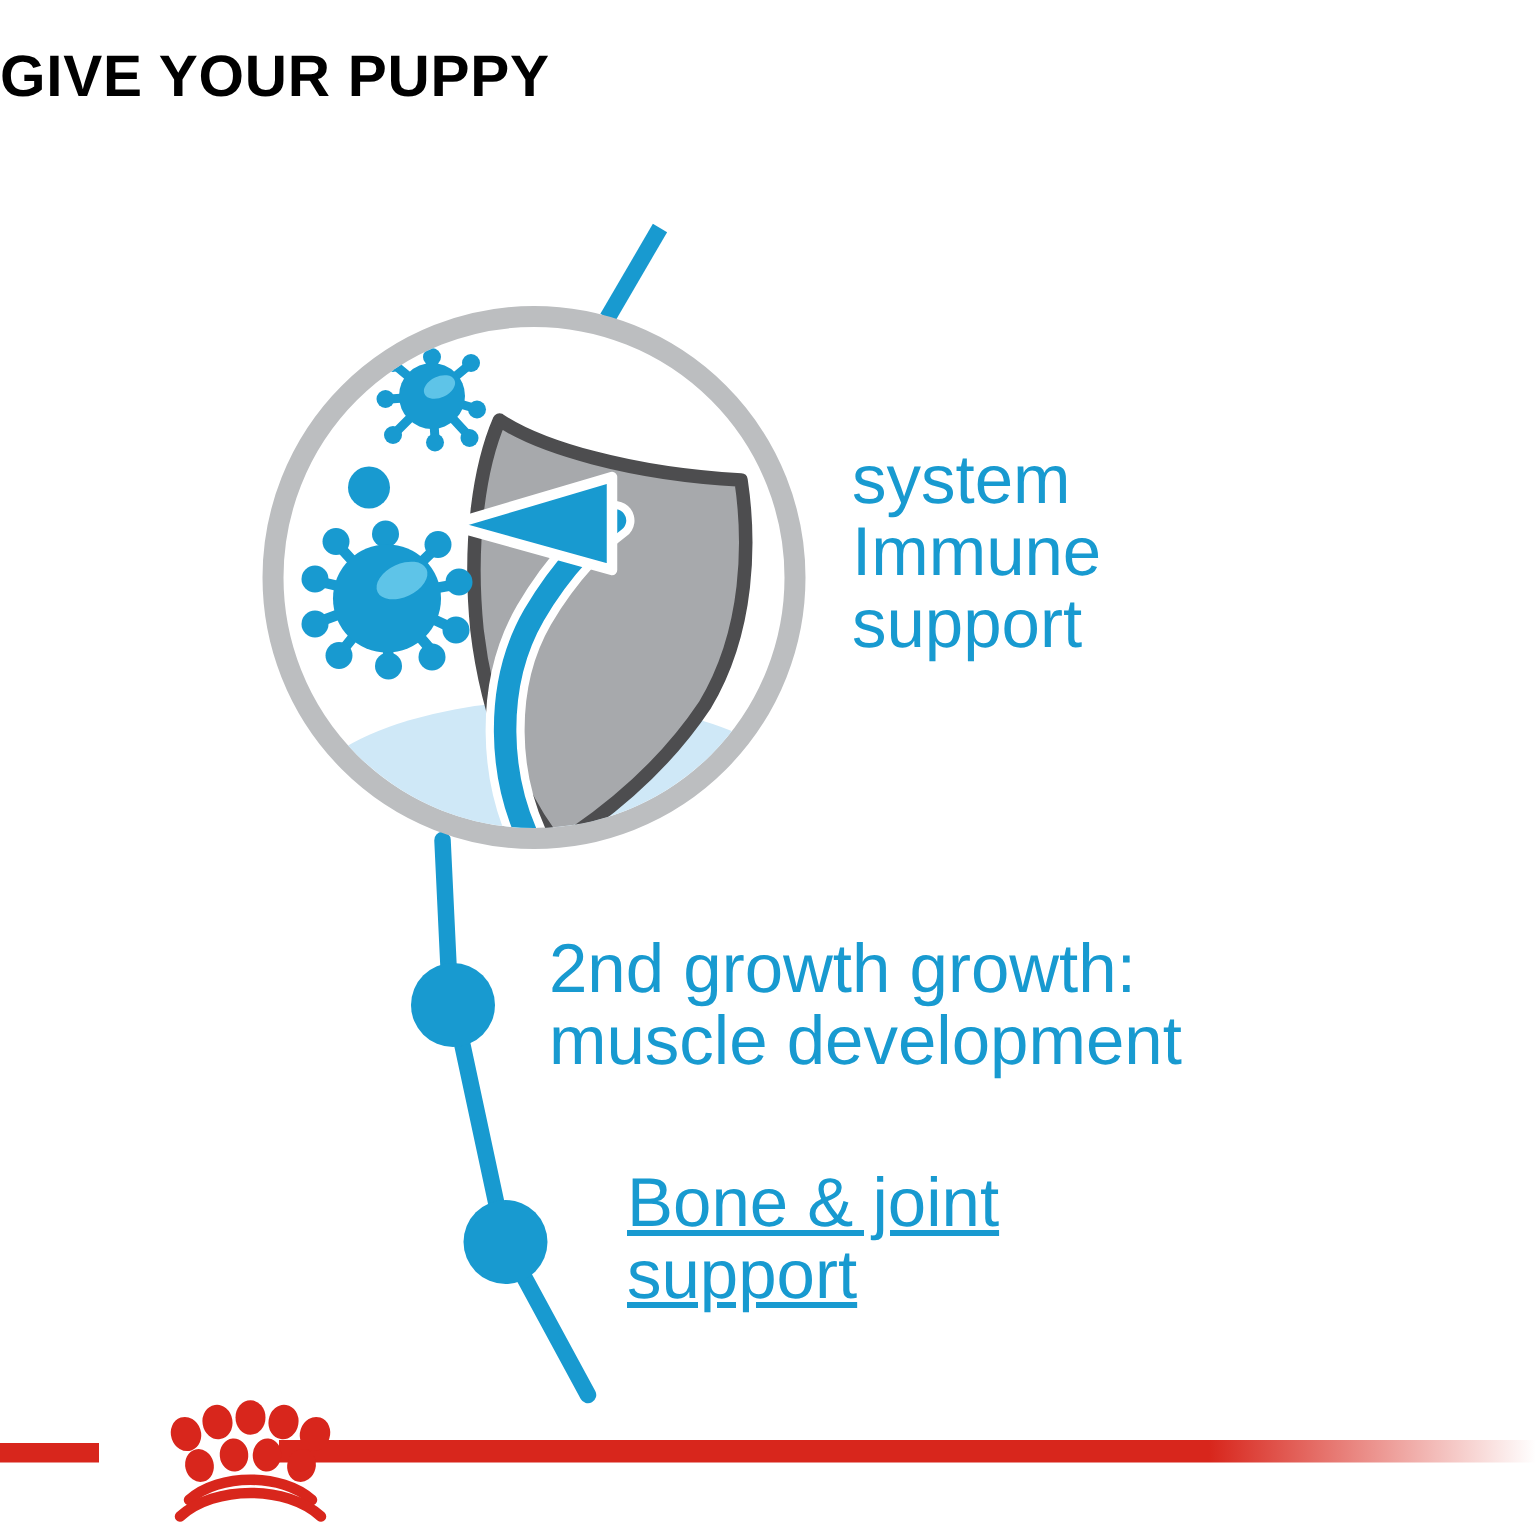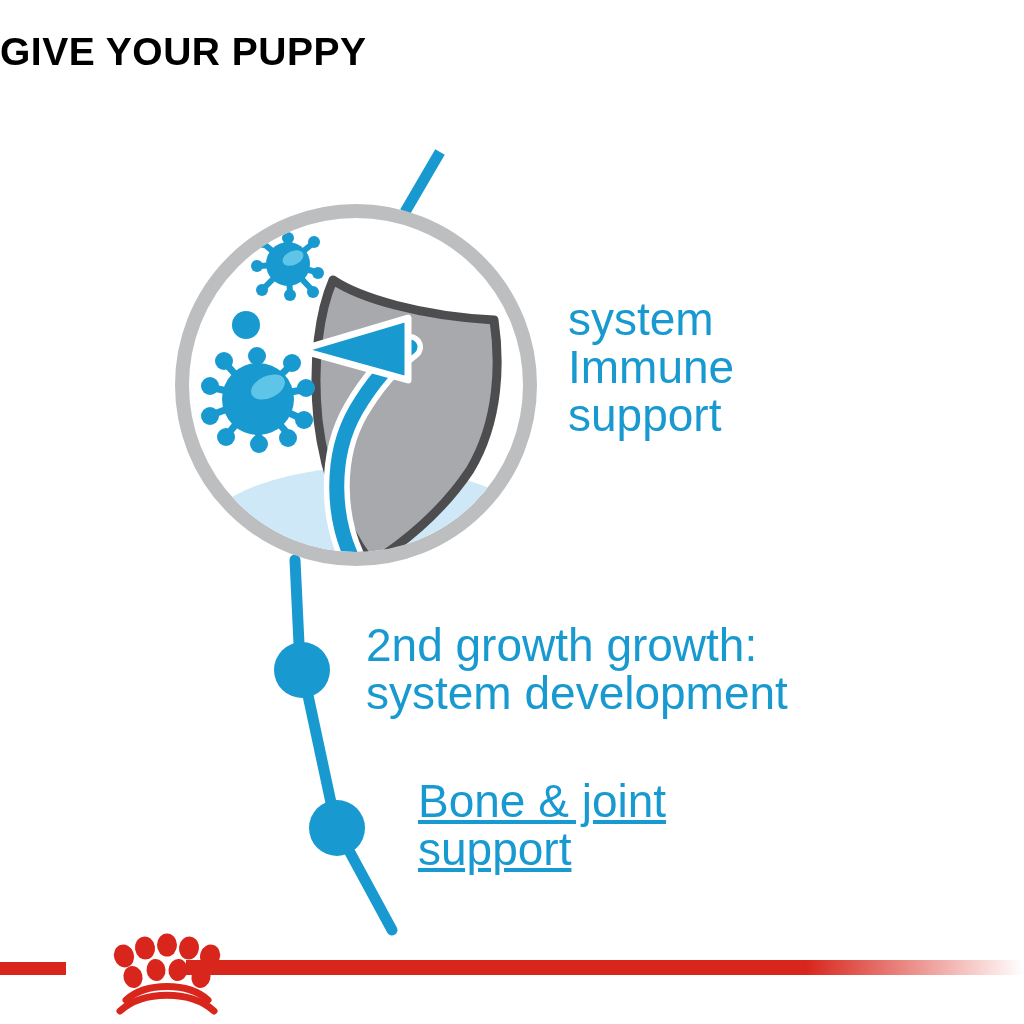--- a/index.html
+++ b/index.html
@@ -150,21 +150,21 @@
   </svg>
 
   <div class="feat" id="feat-immune">
     <span class="l">system</span>
     <span class="l">Immune</span>
     <span class="l">support</span>
   </div>
 
   <div class="feat" id="feat-growth">
     <span class="l">2nd growth growth:</span>
-    <span class="l">system development</span>
+    <span class="l">muscle development</span>
   </div>
 
   <div class="feat" id="feat-bone">
     <span class="l">Bone &amp; joint</span>
     <span class="l">support</span>
   </div>
 
   <svg id="footer" viewBox="0 0 1024 94">
     <defs>
       <linearGradient id="fade" x1="0" y1="0" x2="1" y2="0">

